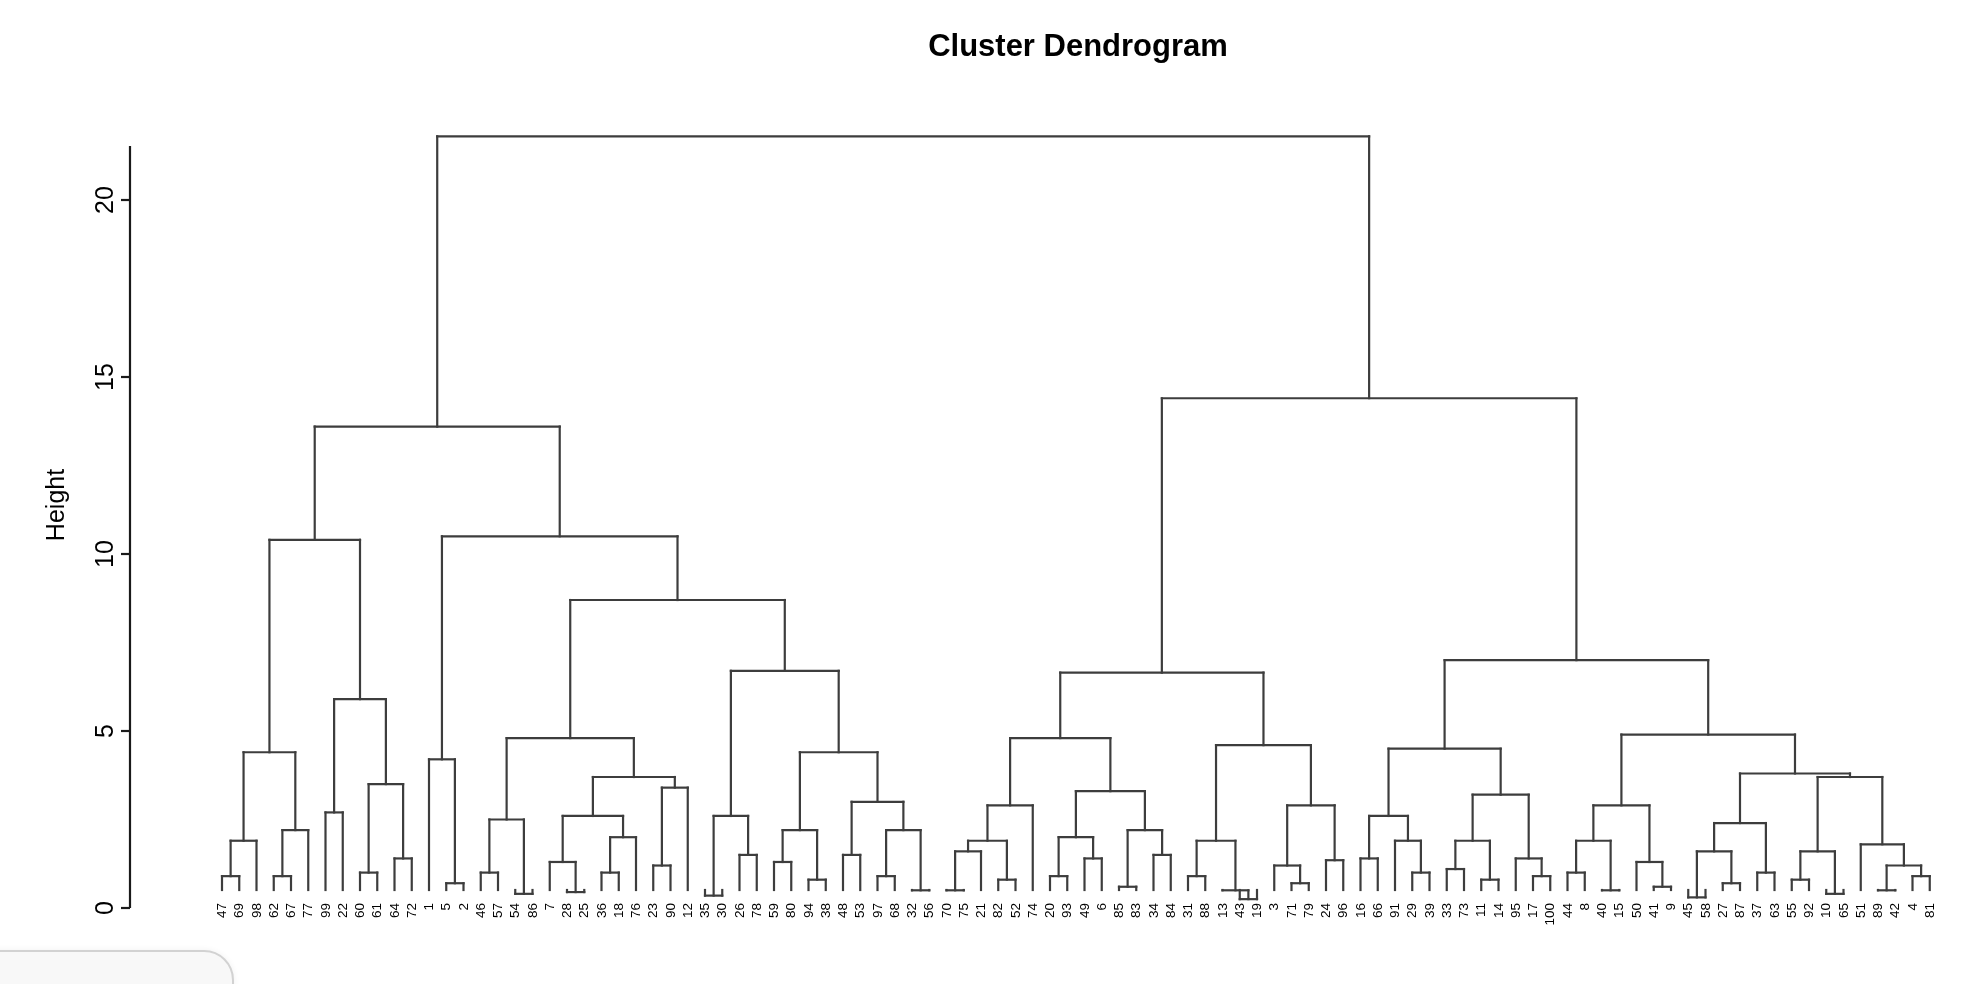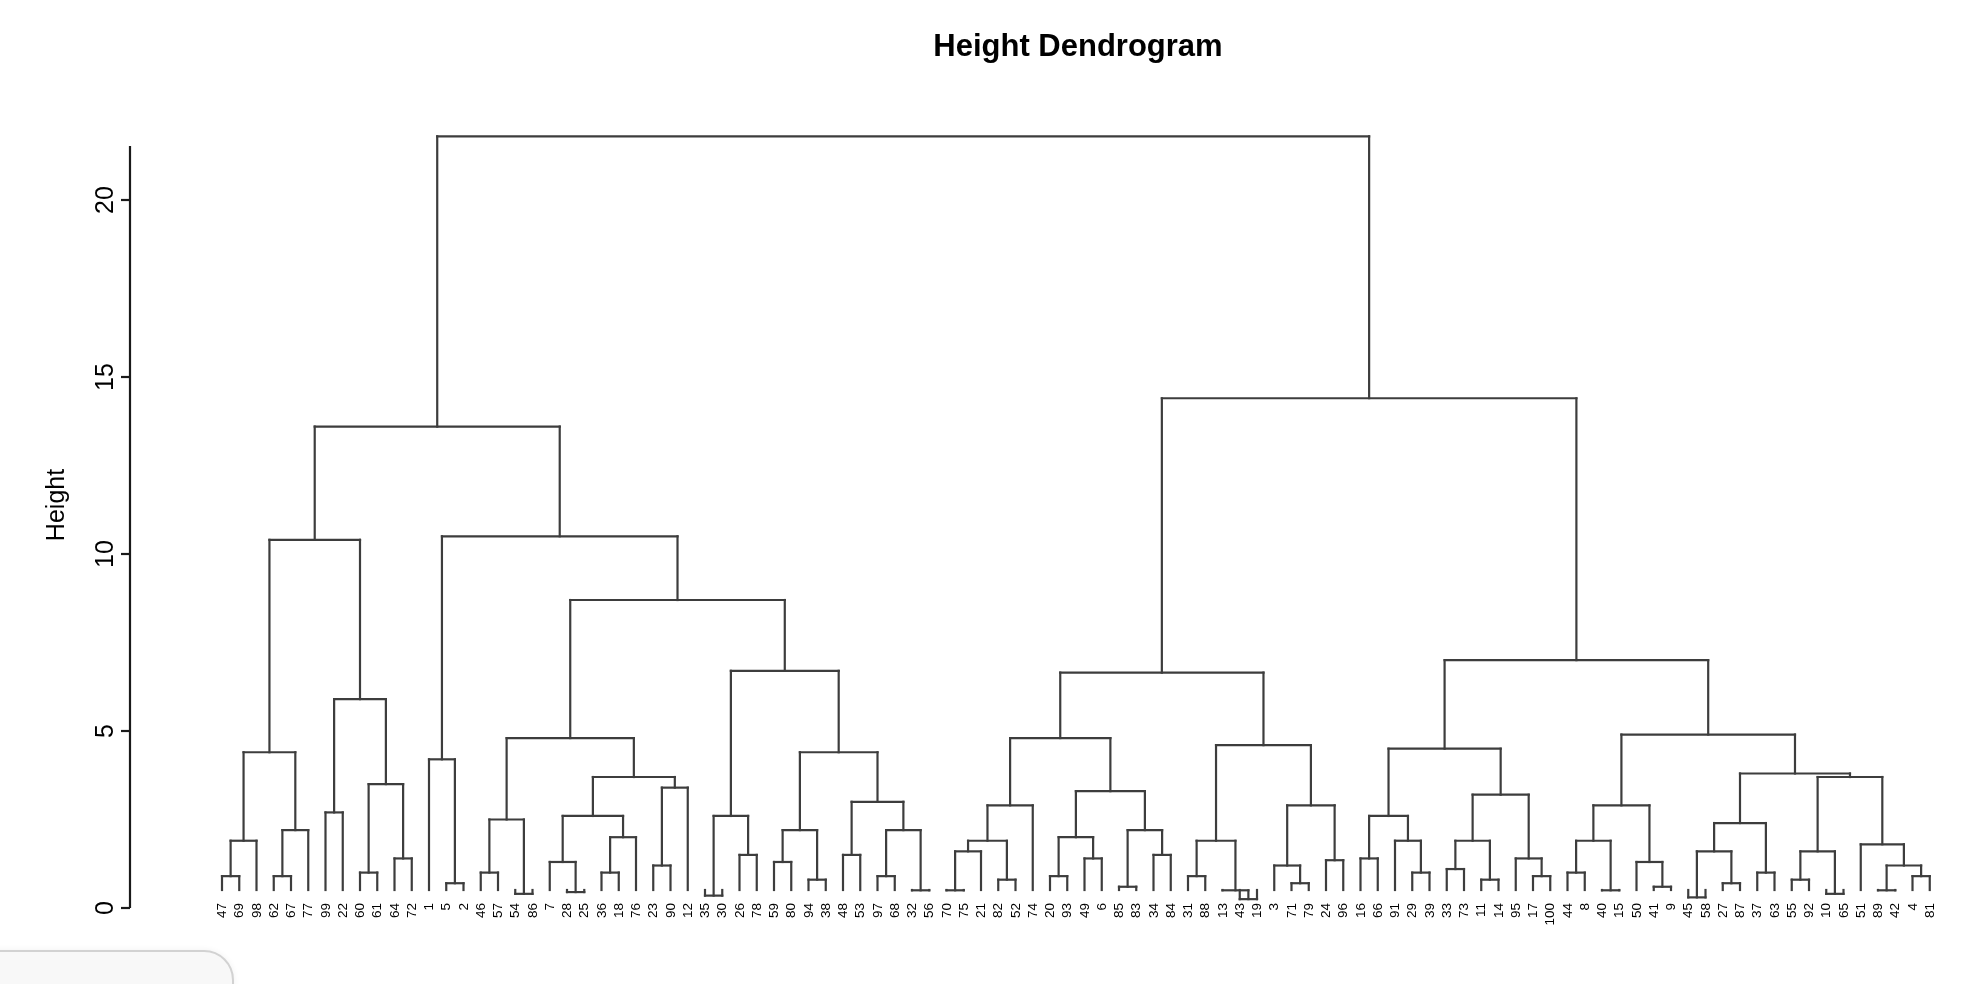--- a/index.html
+++ b/index.html
@@ -39,21 +39,21 @@
     background: #f8f8f8;
     border: 2px solid #d2d2d2;
     border-radius: 30px;
     box-shadow: 0 0 6px rgba(0,0,0,0.06);
   }
 </style>
 </head>
 <body>
 
 <div id="figure">
-  <div id="chart-title">Height Dendrogram</div>
+  <div id="chart-title">Cluster Dendrogram</div>
   <div id="y-axis-title">Height</div>
   <svg id="dendro-svg" width="1976" height="984" viewBox="0 0 1976 984" xmlns="http://www.w3.org/2000/svg">
       <line x1="130" y1="908" x2="130" y2="146" stroke="#1a1a1a" stroke-width="2.2"></line>
       <line x1="121" y1="908" x2="130" y2="908" stroke="#1a1a1a" stroke-width="2.2"></line>
       <text x="104" y="908" transform="rotate(-90 104 908)" text-anchor="middle" dominant-baseline="central" font-size="25px" fill="#000000" font-family="&quot;Liberation Sans&quot;, sans-serif">0</text>
       <line x1="121" y1="731" x2="130" y2="731" stroke="#1a1a1a" stroke-width="2.2"></line>
       <text x="104" y="731" transform="rotate(-90 104 731)" text-anchor="middle" dominant-baseline="central" font-size="25px" fill="#000000" font-family="&quot;Liberation Sans&quot;, sans-serif">5</text>
       <line x1="121" y1="554" x2="130" y2="554" stroke="#1a1a1a" stroke-width="2.2"></line>
       <text x="104" y="554" transform="rotate(-90 104 554)" text-anchor="middle" dominant-baseline="central" font-size="25px" fill="#000000" font-family="&quot;Liberation Sans&quot;, sans-serif">10</text>
       <line x1="121" y1="377" x2="130" y2="377" stroke="#1a1a1a" stroke-width="2.2"></line>

